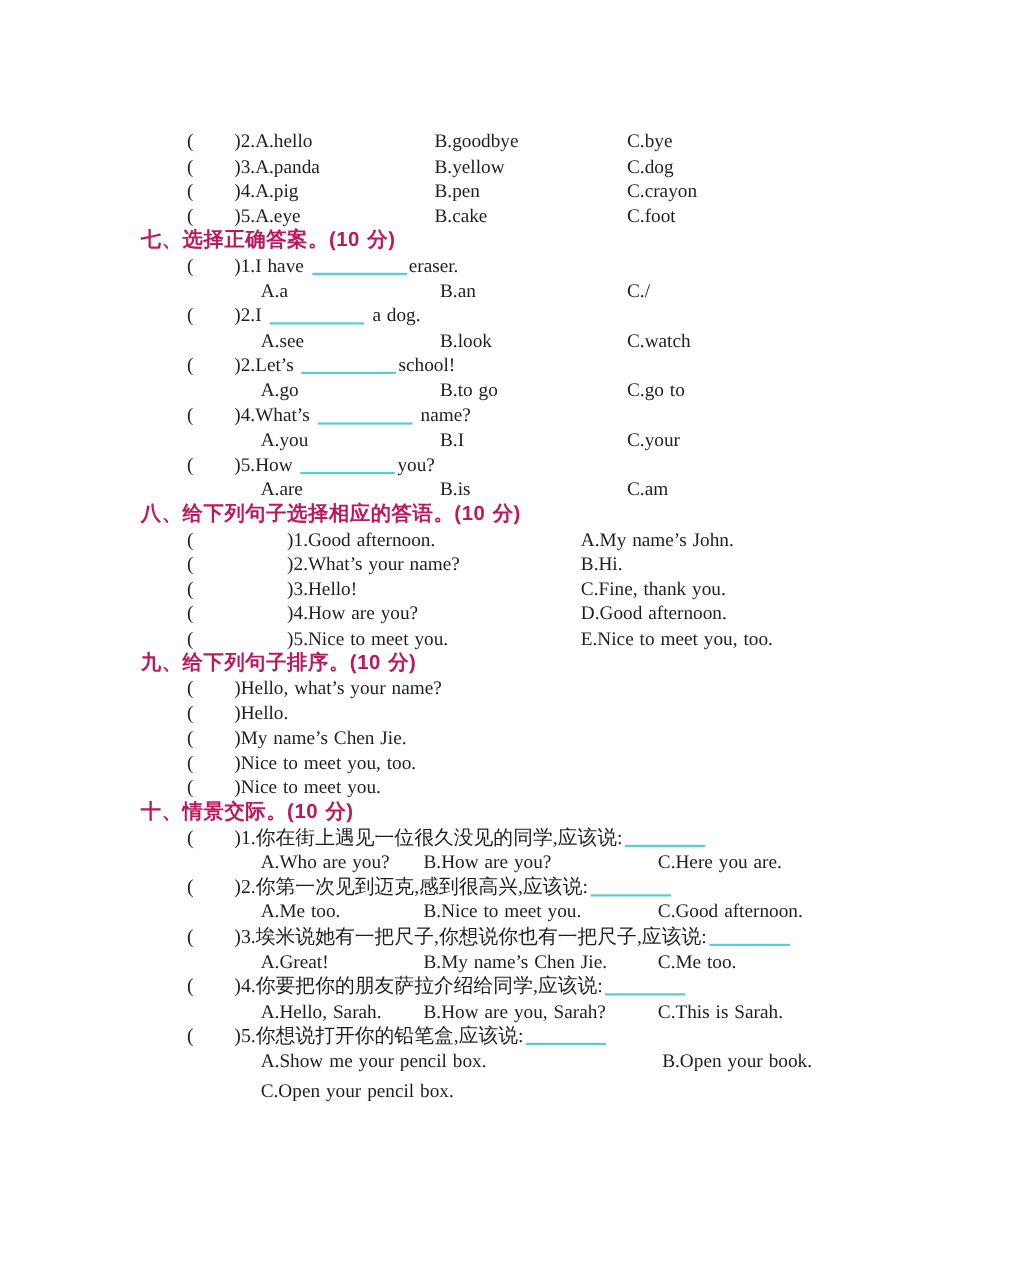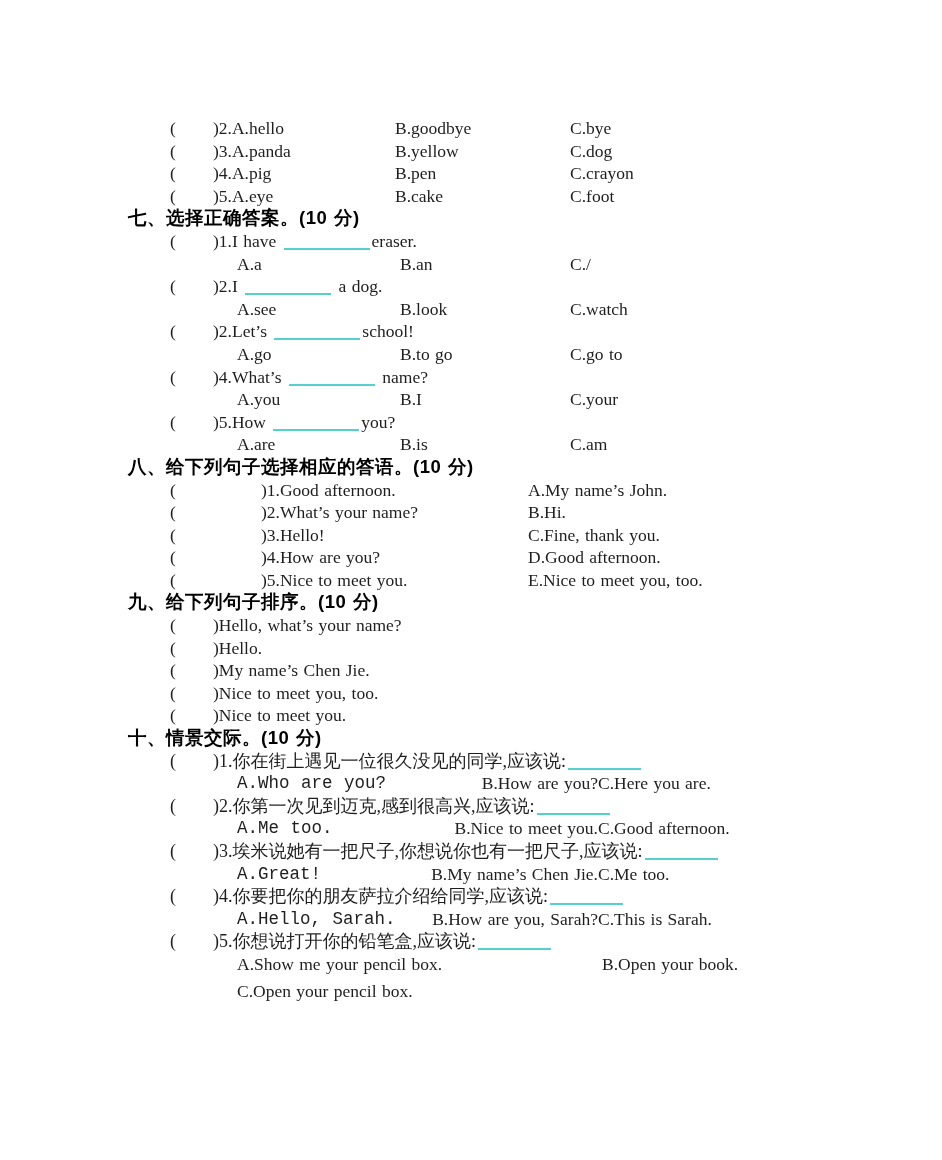--- a/index.html
+++ b/index.html
@@ -18,35 +18,35 @@
     white-space:nowrap;
     word-spacing:1px;
   }
   .line.cjk{font-size:18px;}
   .hdr{
     padding-left:128px;
     font-family:"Liberation Sans","DejaVu Sans",sans-serif;
     font-weight:700;
     font-size:18.5px;
     letter-spacing:0.5px;
-    color:#000000;
+    color:#be185d;
   }
   .ind-q{padding-left:170px;}
   .ind-o{padding-left:237px;}
   .gap-top{margin-top:4px;}
   .paren{display:inline-block;width:43px;}
   .cell{display:inline-block;vertical-align:top;}
   
   .g-c67 .c1{width:182px;}
   .g-c67 .c2{width:175px;}
   .g-o7  .c1{width:163px;}
   .g-o7  .c2{width:170px;}
   .g-m8  .c1{width:267px;margin-left:48px;}
-  .g-o10 .c1{width:148px;font-family:Liberation Mono, monospace;}
-  .g-o10 .c2{width:213px;text-align:right;}
+  .g-o10 .c1{width:148px;}
+  .g-o10 .c2{width:213px;}
   .g-o10b .c1{width:365px;}
   .blank{
     display:inline-block;
     height:12px;
     position:relative;top:3px;
     border-bottom:2px solid #56cfcf;
     margin:0 2px;
   }
   .blank.long{width:86px;}
   .blank.sm{width:73px;}

